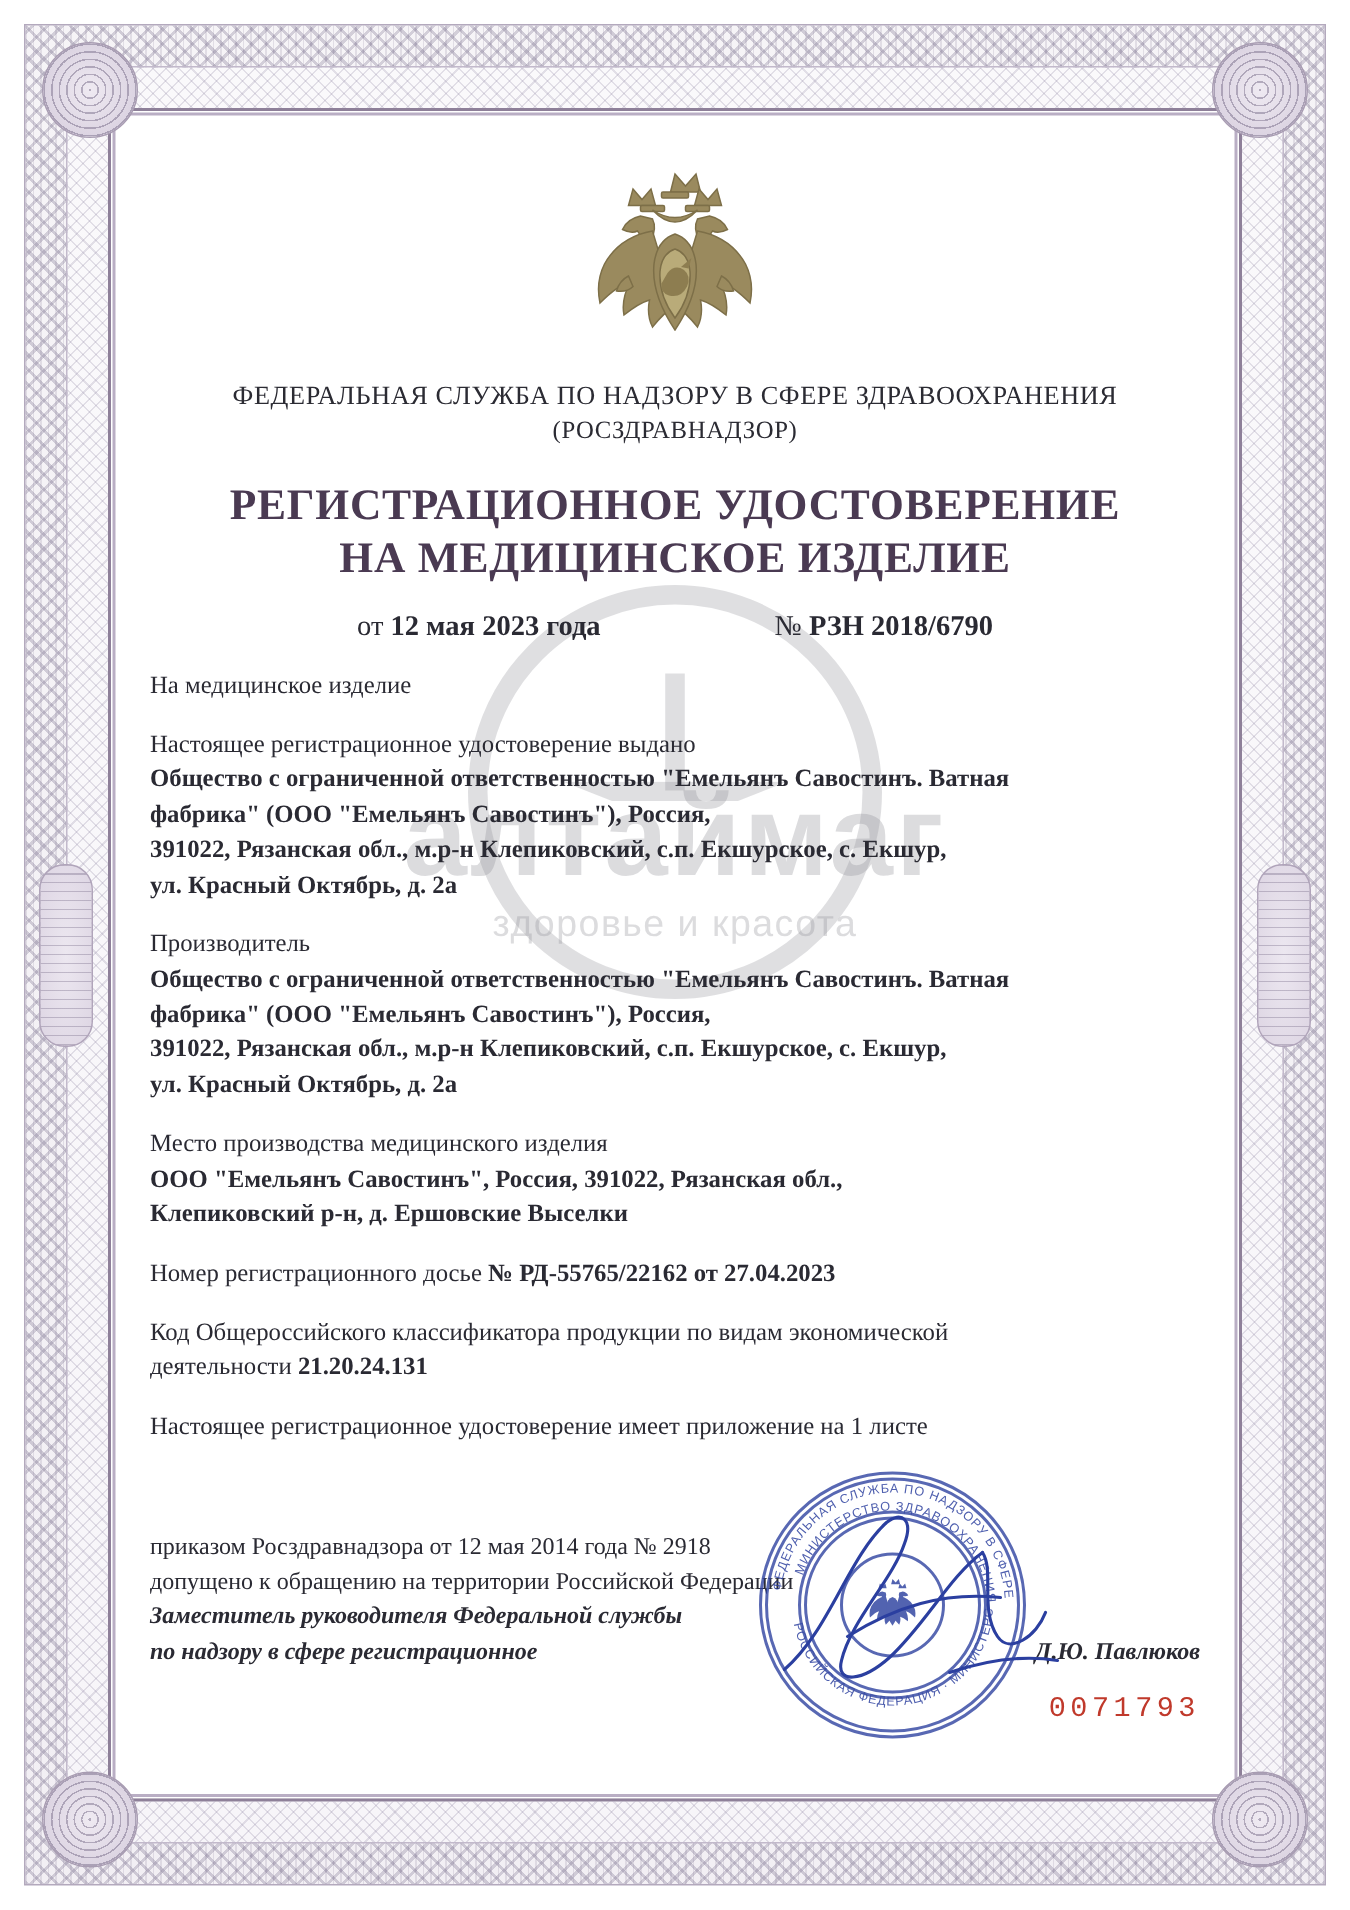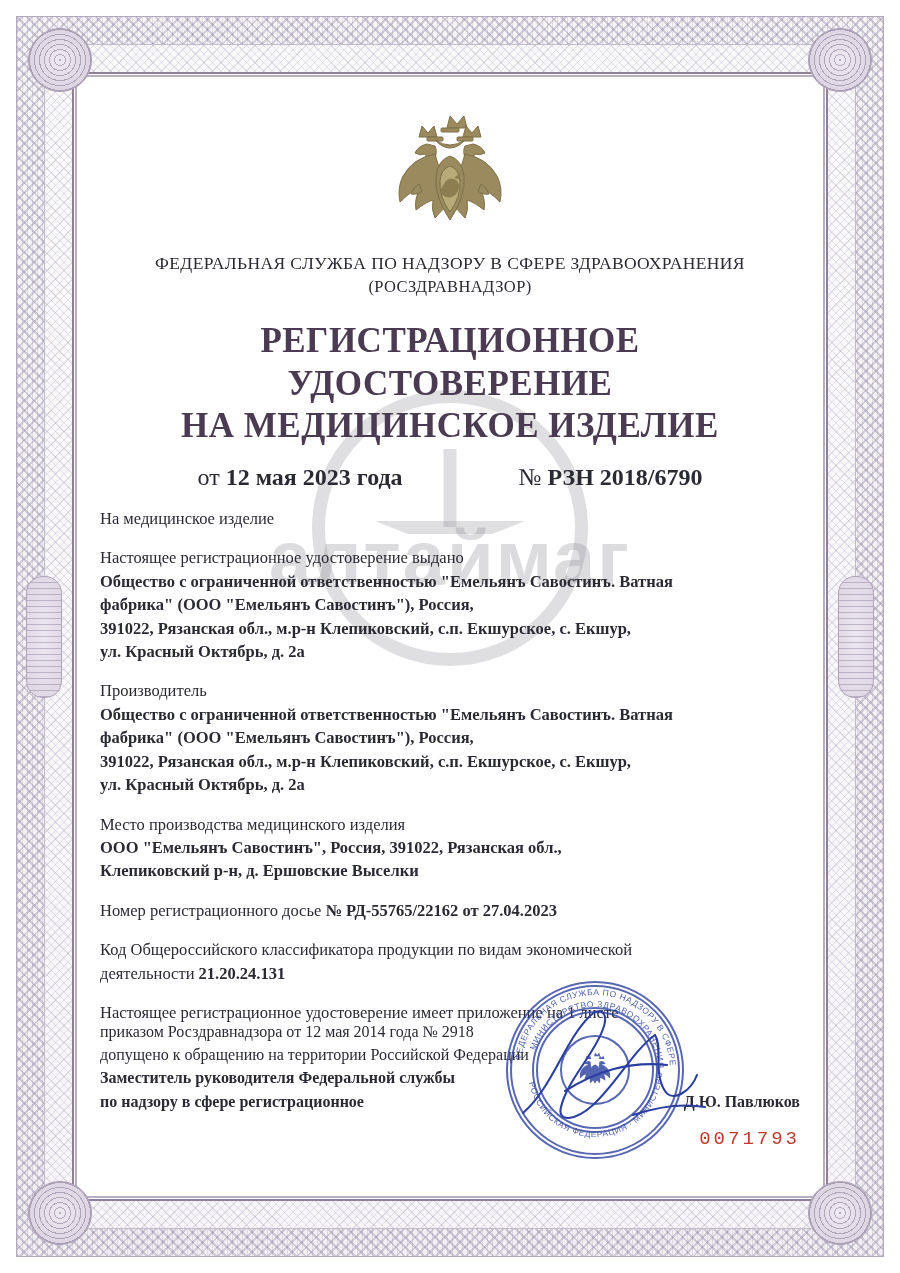--- a/index.html
+++ b/index.html
@@ -164,33 +164,33 @@
     font-size: 17.5px;
     letter-spacing: 0.4px;
     line-height: 1.35;
     color: #2b2b33;
   }
   .agency .line2 { font-size: 16.5px; }
 
   .title {
     text-align: center;
     margin-top: 22px;
-    font-size: 35px;
+    font-size: 29px;
     font-weight: 700;
     color: #4a3a52;
     letter-spacing: 0.5px;
     line-height: 1.22;
   }
 
   .dateline {
     display: flex;
     justify-content: center;
     gap: 116px;
     margin-top: 16px;
-    font-size: 24px;
+    font-size: 19px;
   }
   .dateline b { font-weight: 700; }
 
   .block { margin-top: 16px; font-size: 16.5px; line-height: 1.42; }
   .block .lbl { font-weight: 400; }
   .block .val { font-weight: 700; }
   .block .row { display: block; }
   .inline-val { font-weight: 700; }
 
   .tight { }
@@ -202,20 +202,21 @@
     top: 1020px;
     font-size: 16px;
     line-height: 1.45;
     z-index: 3;
   }
   .signer {
     display: flex;
     justify-content: space-between;
     align-items: flex-end;
     gap: 10px;
+    font-style: italic;
   }
   .signer .role { font-weight: 700; }
   .signer .name { font-weight: 700; white-space: nowrap; }
 
   .serial {
     position: absolute;
     right: 100px;
     top: 1128px;
     font-family: "Liberation Mono", "DejaVu Sans Mono", monospace;
     font-size: 19px;
@@ -255,20 +256,21 @@
   <div class="corner-rosette tl"></div>
   <div class="corner-rosette tr"></div>
   <div class="corner-rosette bl"></div>
   <div class="corner-rosette br"></div>
   <div class="side-ornament l"></div>
   <div class="side-ornament r"></div>
 
   <div class="watermark">
     <div class="wm-circle"></div>
     <div class="wm-text">алтаймаг</div>
+    <div class="wm-sub">здоровье и красота</div>
   </div>
 
   <div class="content">
 
     <div class="emblem">
       <svg width="150" height="128" viewBox="0 0 150 128" aria-hidden="true">
         <g fill="#9a8a5e" stroke="#7d6f48" stroke-width="1">
 
           <path d="M75 6 l7 8 7-8 3 12h-20z"></path>
           <path d="M47 16 l6 7 6-7 3 11h-18z"></path>

